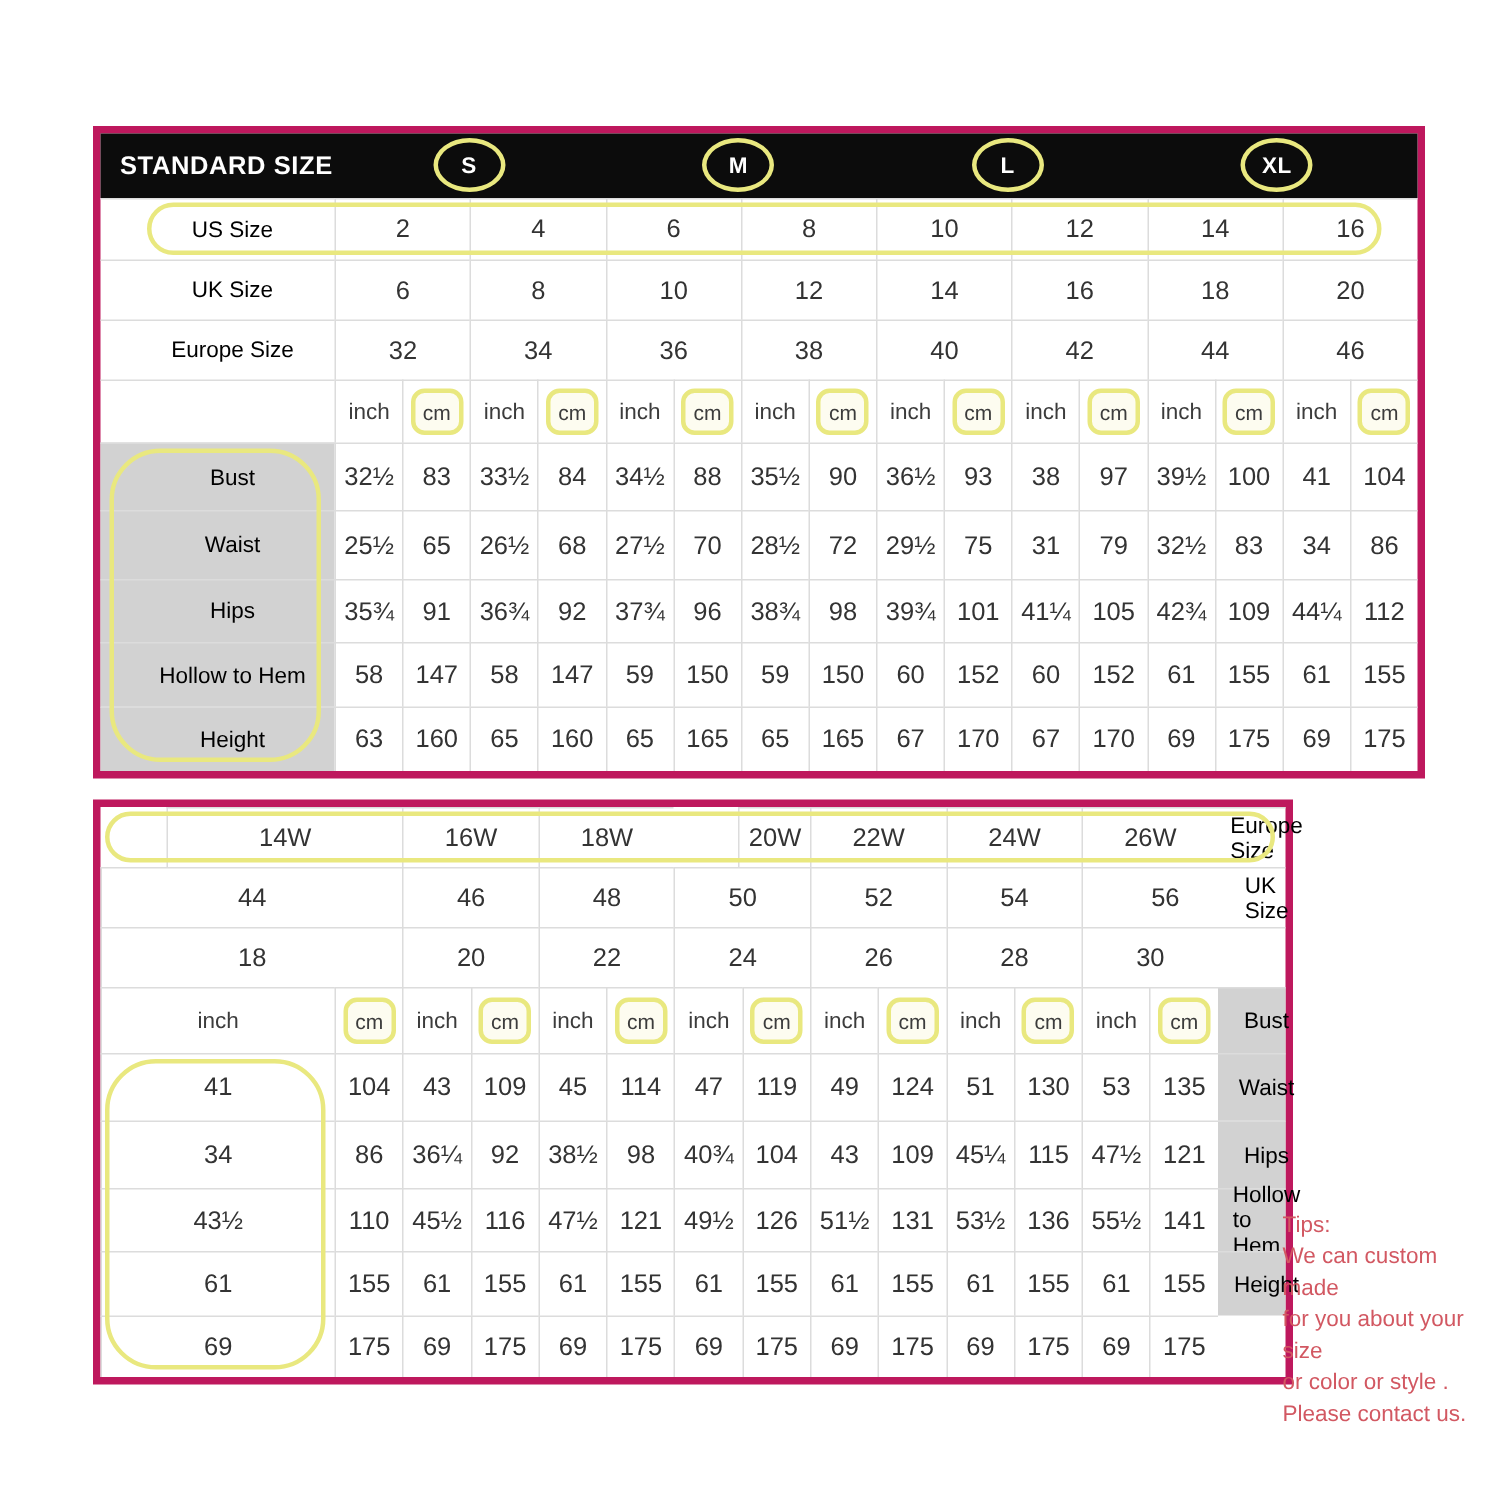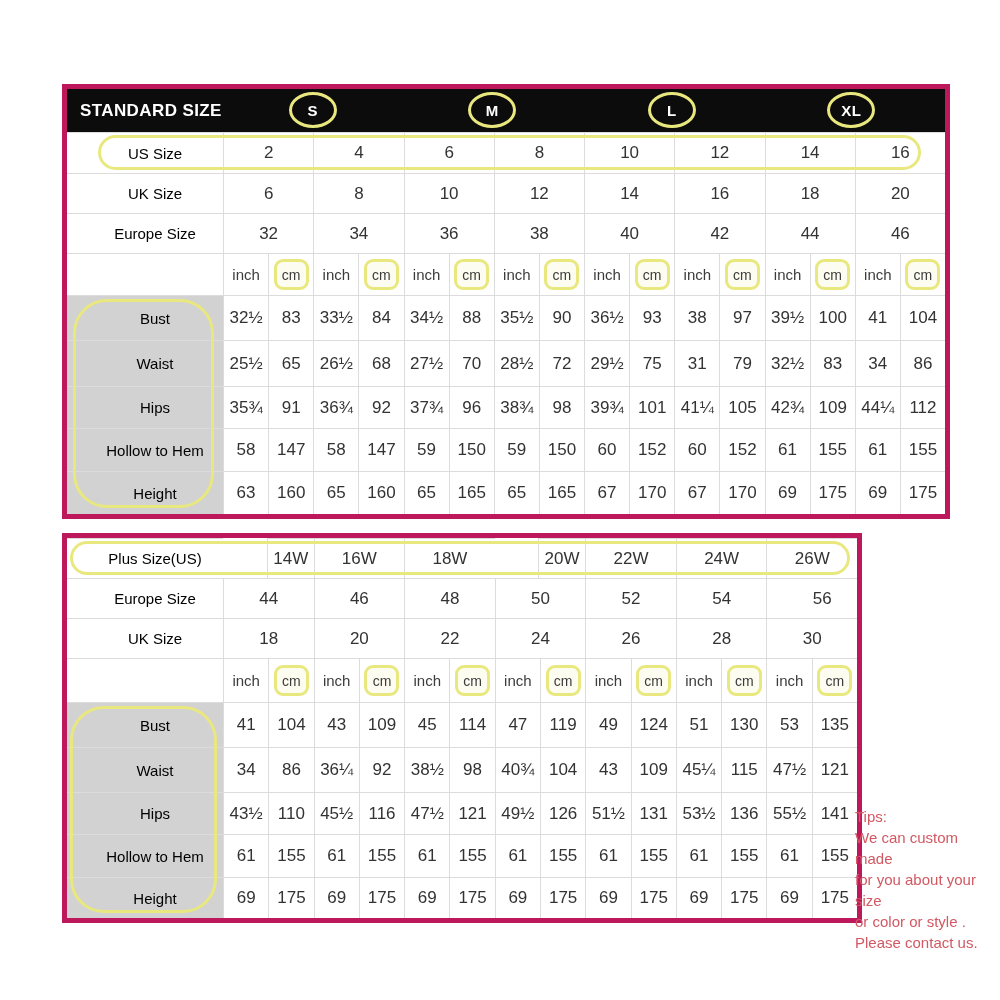--- a/index.html
+++ b/index.html
@@ -219,21 +219,20 @@
     <div class="c val">69</div>
     <div class="c val">175</div>
     <div class="c val">69</div>
     <div class="c val">175</div>
     <div class="ov" id="us-row-highlight"></div>
     <div class="ov" id="std-labels-highlight"></div>
   </div>
 
 <div id="plus" class="table">
 
-<div class="c lblc nl">Plus Size(US)</div>
     <div class="c val" style="grid-column: span 2; margin-left: 44px;">14W</div>
     <div class="c val" style="grid-column: span 2;">16W</div>
     <div class="c val" style="grid-column: span 2;">18W</div>
     <div class="c val" style="grid-column: span 2; margin-left: 43px;">20W</div>
     <div class="c val" style="grid-column: span 2;">22W</div>
     <div class="c val" style="grid-column: span 2;">24W</div>
     <div class="c val" style="grid-column: span 2;">26W</div>
     <div class="c lblc nl">Europe Size</div>
     <div class="c val" style="grid-column: span 2;">44</div>
     <div class="c val" style="grid-column: span 2;">46</div>

